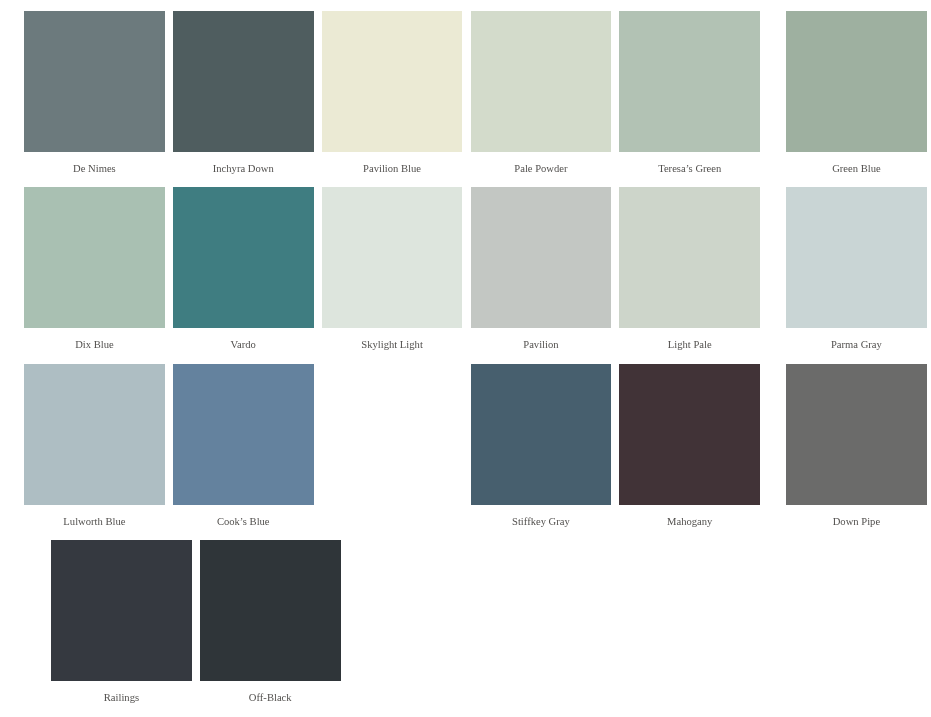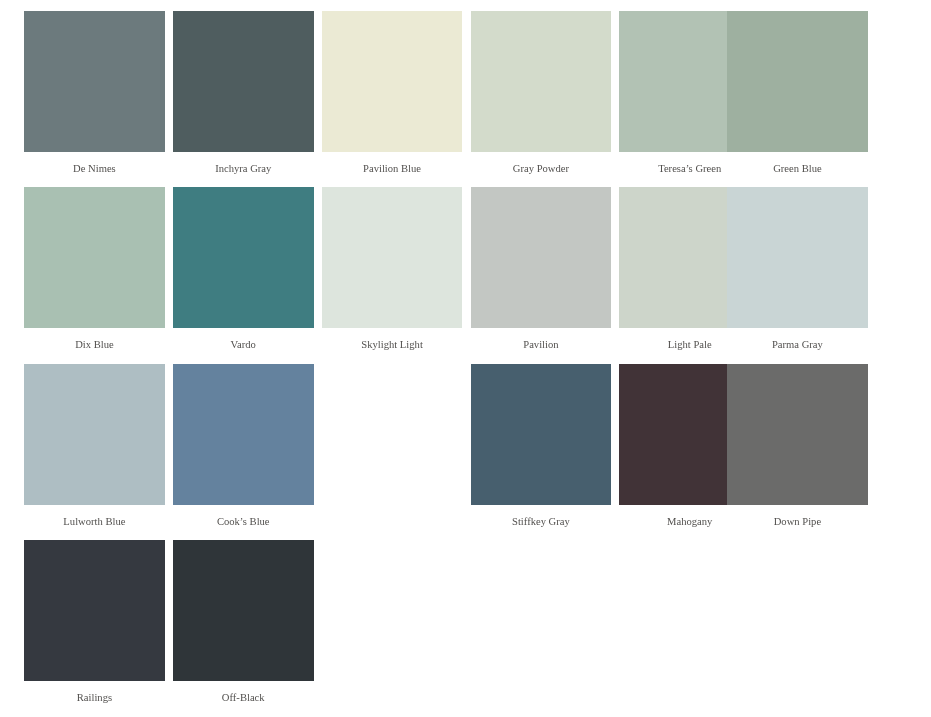--- a/index.html
+++ b/index.html
@@ -4,42 +4,42 @@
 <title>Colour palette swatches</title>
 <style>
   html,body{margin:0;padding:0;background:#ffffff;}
   body{font-family:"Liberation Serif","DejaVu Serif",serif;width:931px;height:717px;overflow:hidden;}
   #grid{position:relative;width:931px;height:717px;background:#ffffff;}
   .cell{position:absolute;width:140.8333px;height:163px;}
   .sw{width:140.8333px;height:141px;}
   .lbl{position:absolute;left:0;top:152px;width:140.8333px;text-align:center;
        font-size:10.6px;line-height:12px;color:#52504e;white-space:nowrap;}
   .c0{left:24px;}   .c1{left:172.8333px;} .c2{left:321.6667px;}
-  .c3{left:470.5px;} .c4{left:619.3333px;} .c5{left:727px;}
-  .r0{top:11px;}  .r1{top:187px;} .r2{top:364px;} .r3{top:540px;}
+  .c3{left:470.5px;} .c4{left:619.3333px;} .c5{left:786px;}
+  .r0{top:11px;}  .r1{top:187px;} .r2{top:364px;} .r3{top:540px;margin-left:27px;}
 </style>
 </head>
 <body>
 
 <div id="grid">
   <div class="cell r0 c0">
     <div class="sw" style="background: rgb(108, 122, 125);"></div>
     <div class="lbl">De Nimes</div>
   </div>
   <div class="cell r0 c1">
     <div class="sw" style="background: rgb(79, 93, 95);"></div>
-    <div class="lbl">Inchyra Gray</div>
+    <div class="lbl">Inchyra Down</div>
   </div>
   <div class="cell r0 c2">
     <div class="sw" style="background: rgb(235, 234, 212);"></div>
     <div class="lbl">Pavilion Blue</div>
   </div>
   <div class="cell r0 c3">
     <div class="sw" style="background: rgb(211, 219, 203);"></div>
-    <div class="lbl">Gray Powder</div>
+    <div class="lbl">Pale Powder</div>
   </div>
   <div class="cell r0 c4">
     <div class="sw" style="background: rgb(178, 194, 180);"></div>
     <div class="lbl">Teresa’s Green</div>
   </div>
   <div class="cell r0 c5">
     <div class="sw" style="background: rgb(158, 176, 160);"></div>
     <div class="lbl">Green Blue</div>
   </div>
   <div class="cell r1 c0">

